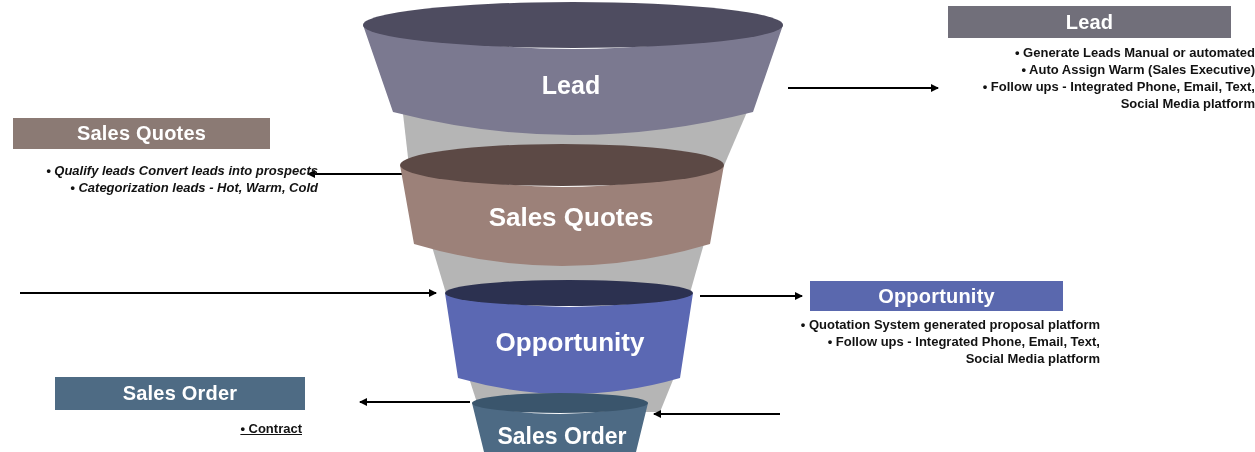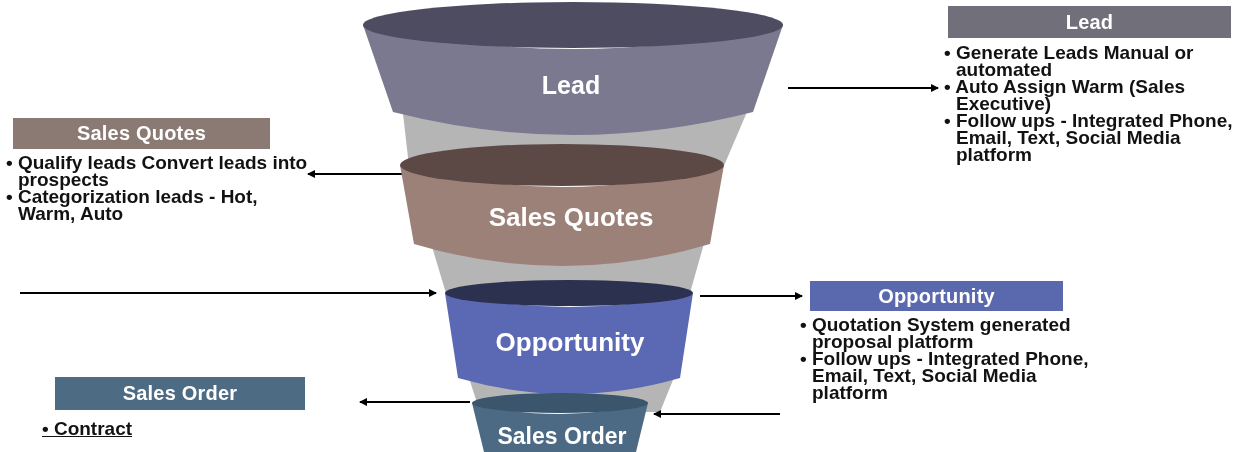--- a/index.html
+++ b/index.html
@@ -19,27 +19,27 @@
   .stage-label-opportunity{font-size:26px;}
   .stage-label-order{font-size:23px;}
 
   .callout-header{
     position:absolute;color:#ffffff;font-weight:700;font-size:20px;
     display:flex;align-items:center;justify-content:center;
     letter-spacing:0.2px;
   }
   .callout-bullets{
     position:absolute;list-style:none;margin:0;padding:0;
-    color:#121212;font-size:19px;line-height:17px;font-weight:700;
+    color:#121212;font-size:13px;line-height:17px;font-weight:700;text-align:right;
   }
   .callout-bullets li{
     padding-left:12px;text-indent:-12px;
   }
   #hdr-sq{left:13px;top:118px;width:257px;height:31px;}
-  #ul-sq{left:6px;top:154px;width:312px;}
+  #ul-sq{left:6px;top:162px;width:312px;font-style:italic;}
   #hdr-so{left:55px;top:377px;width:250px;height:33px;}
   #ul-so{left:42px;top:420px;width:260px;text-decoration:underline;}
   #hdr-ld{left:948px;top:6px;width:283px;height:32px;}
   #ul-ld{left:944px;top:44px;width:311px;}
   #hdr-op{left:810px;top:281px;width:253px;height:30px;}
   #ul-op{left:800px;top:316px;width:300px;}
 </style>
 </head>
 <body>
 
@@ -80,21 +80,21 @@
     <path d="M 472,403 Q 560,425 648,403 L 636,452 L 484,452 Z" fill="#4d6a84"></path>
     <ellipse cx="560" cy="403" rx="88" ry="10" fill="#3a556c"></ellipse>
     <text class="stage-label-order" x="562" y="444">Sales Order</text>
   </svg>
 
   <div id="hdr-sq" class="callout-header" style="background-color: rgb(139, 122, 116);">
     <span>Sales Quotes</span>
   </div>
   <ul id="ul-sq" class="callout-bullets">
       <li>• Qualify leads Convert leads into prospects</li>
-      <li>• Categorization leads - Hot, Warm, Auto</li>
+      <li>• Categorization leads - Hot, Warm, Cold</li>
     </ul>
 
   <div id="hdr-so" class="callout-header" style="background-color: rgb(78, 107, 132);">
     <span>Sales Order</span>
   </div>
   <ul id="ul-so" class="callout-bullets">
       <li>• Contract</li>
     </ul>
 
   <div id="hdr-ld" class="callout-header" style="background-color: rgb(113, 111, 122);">

